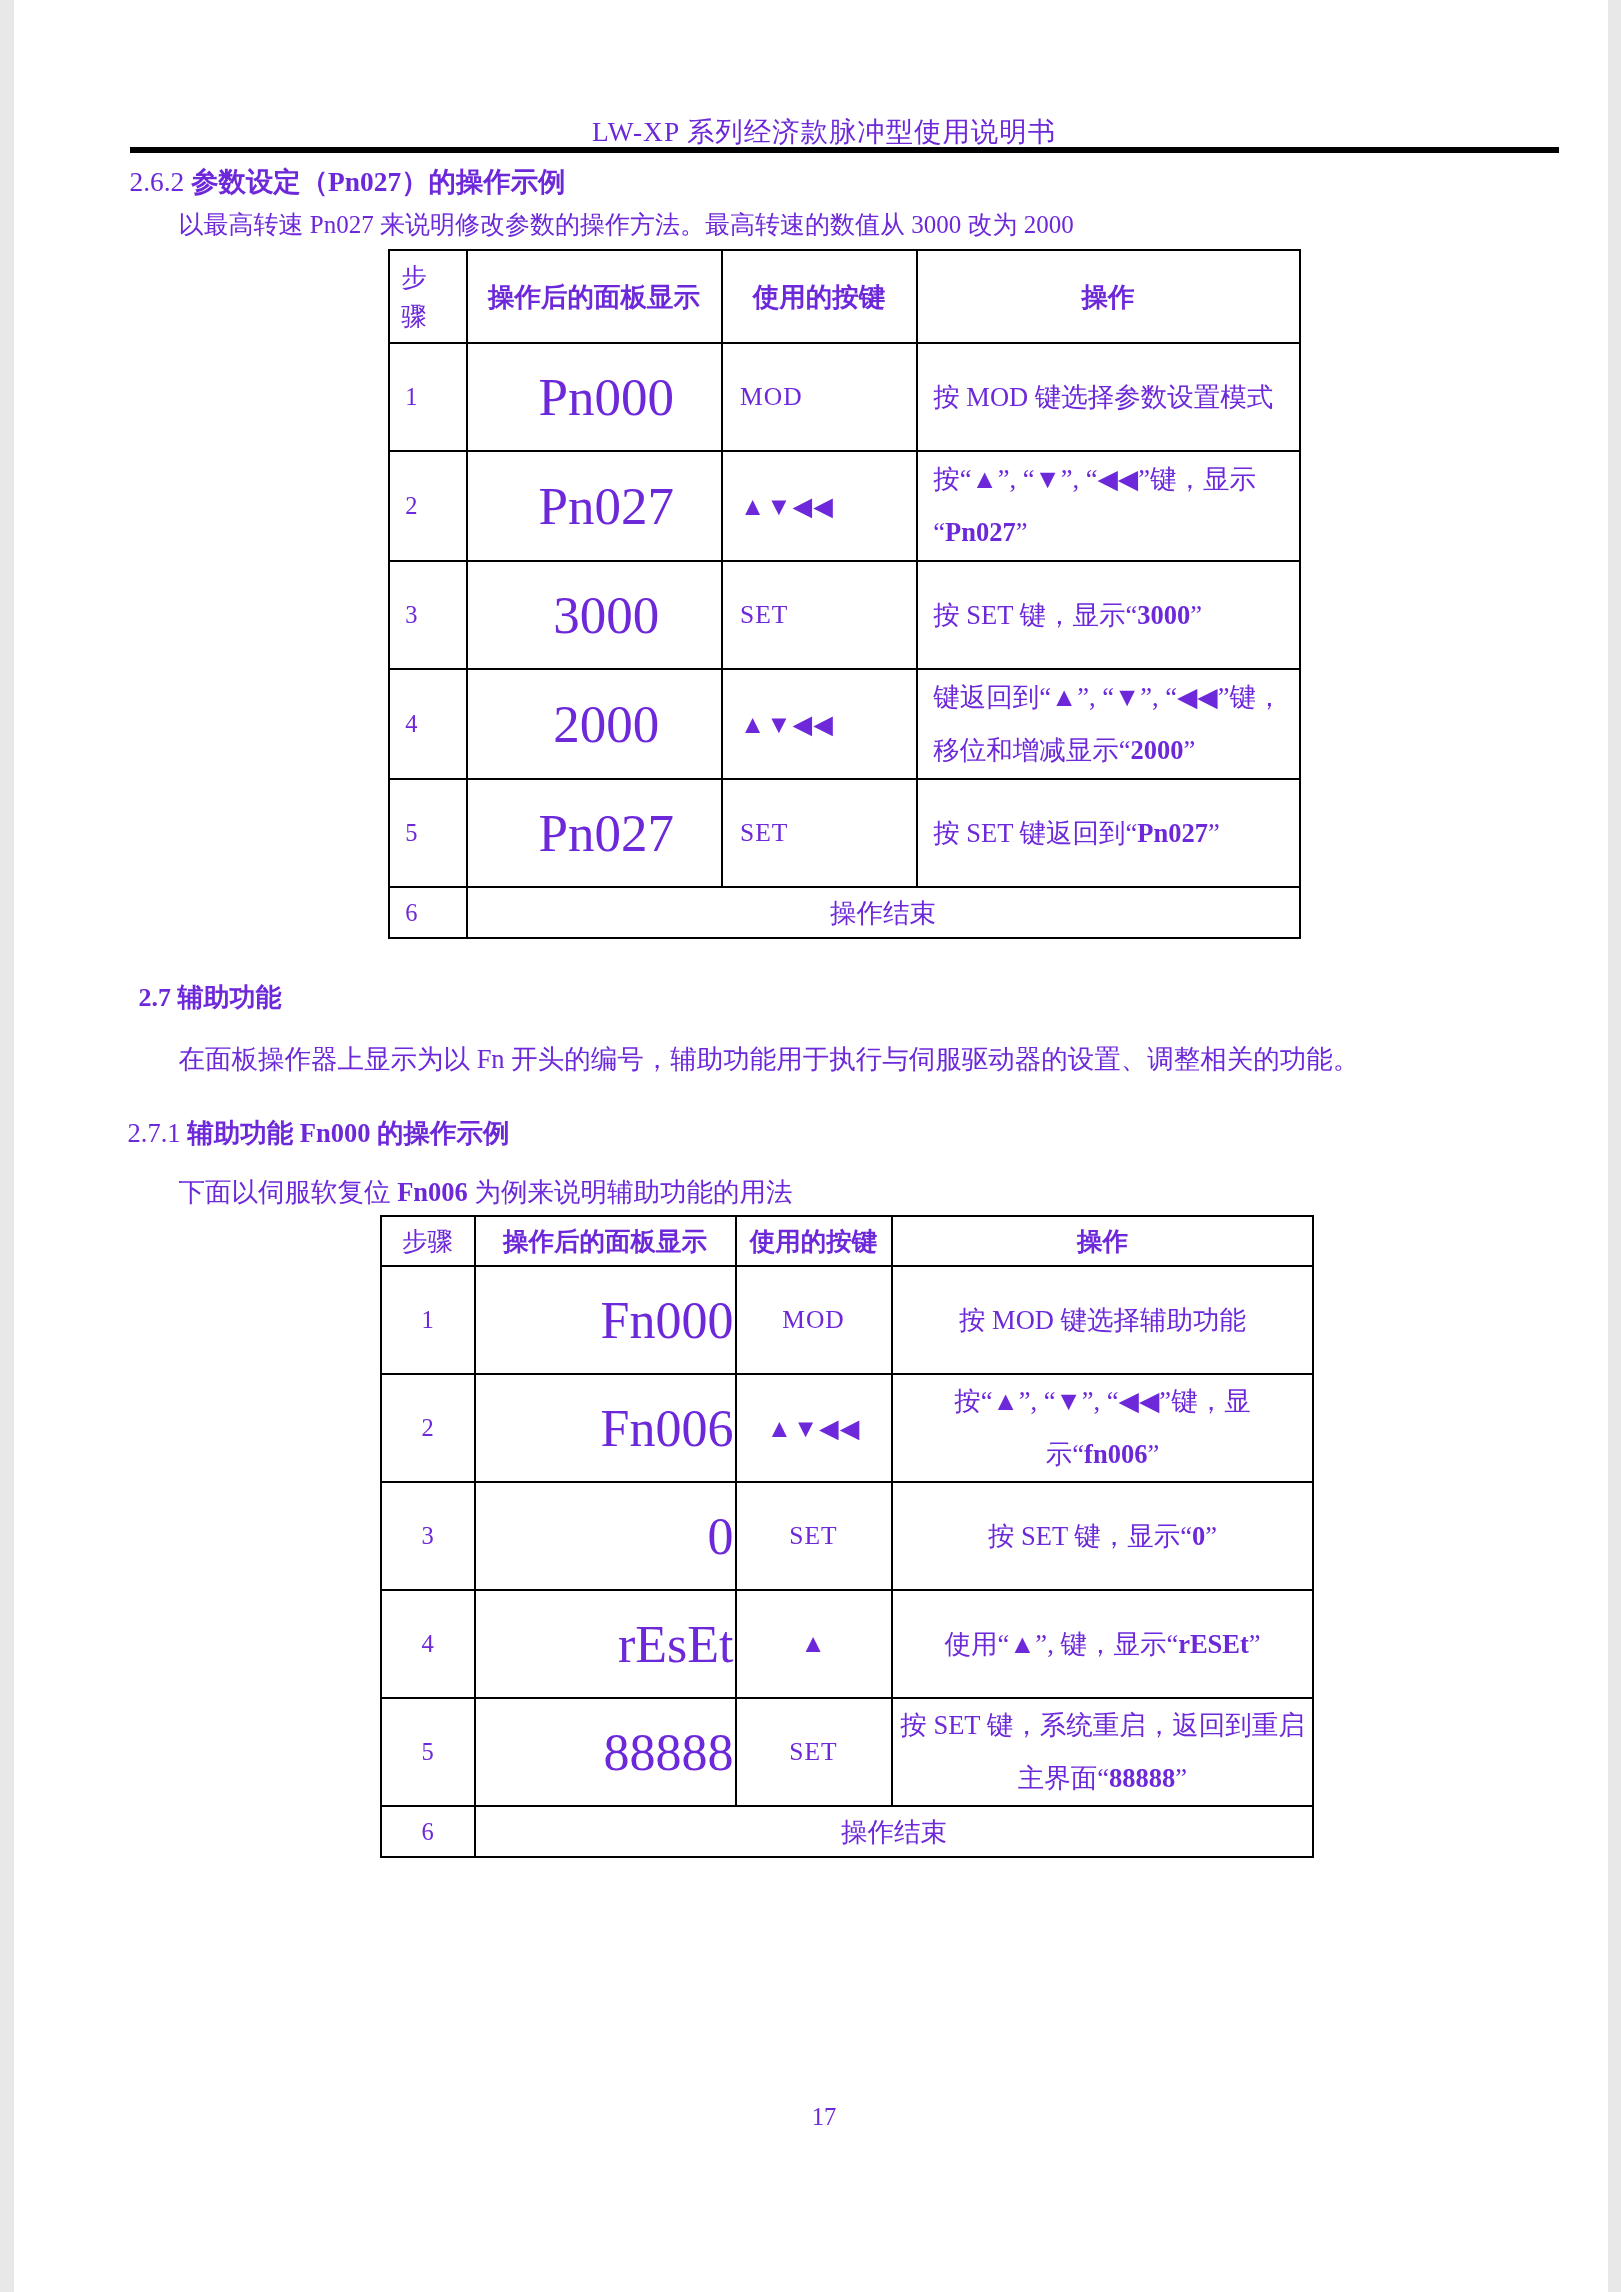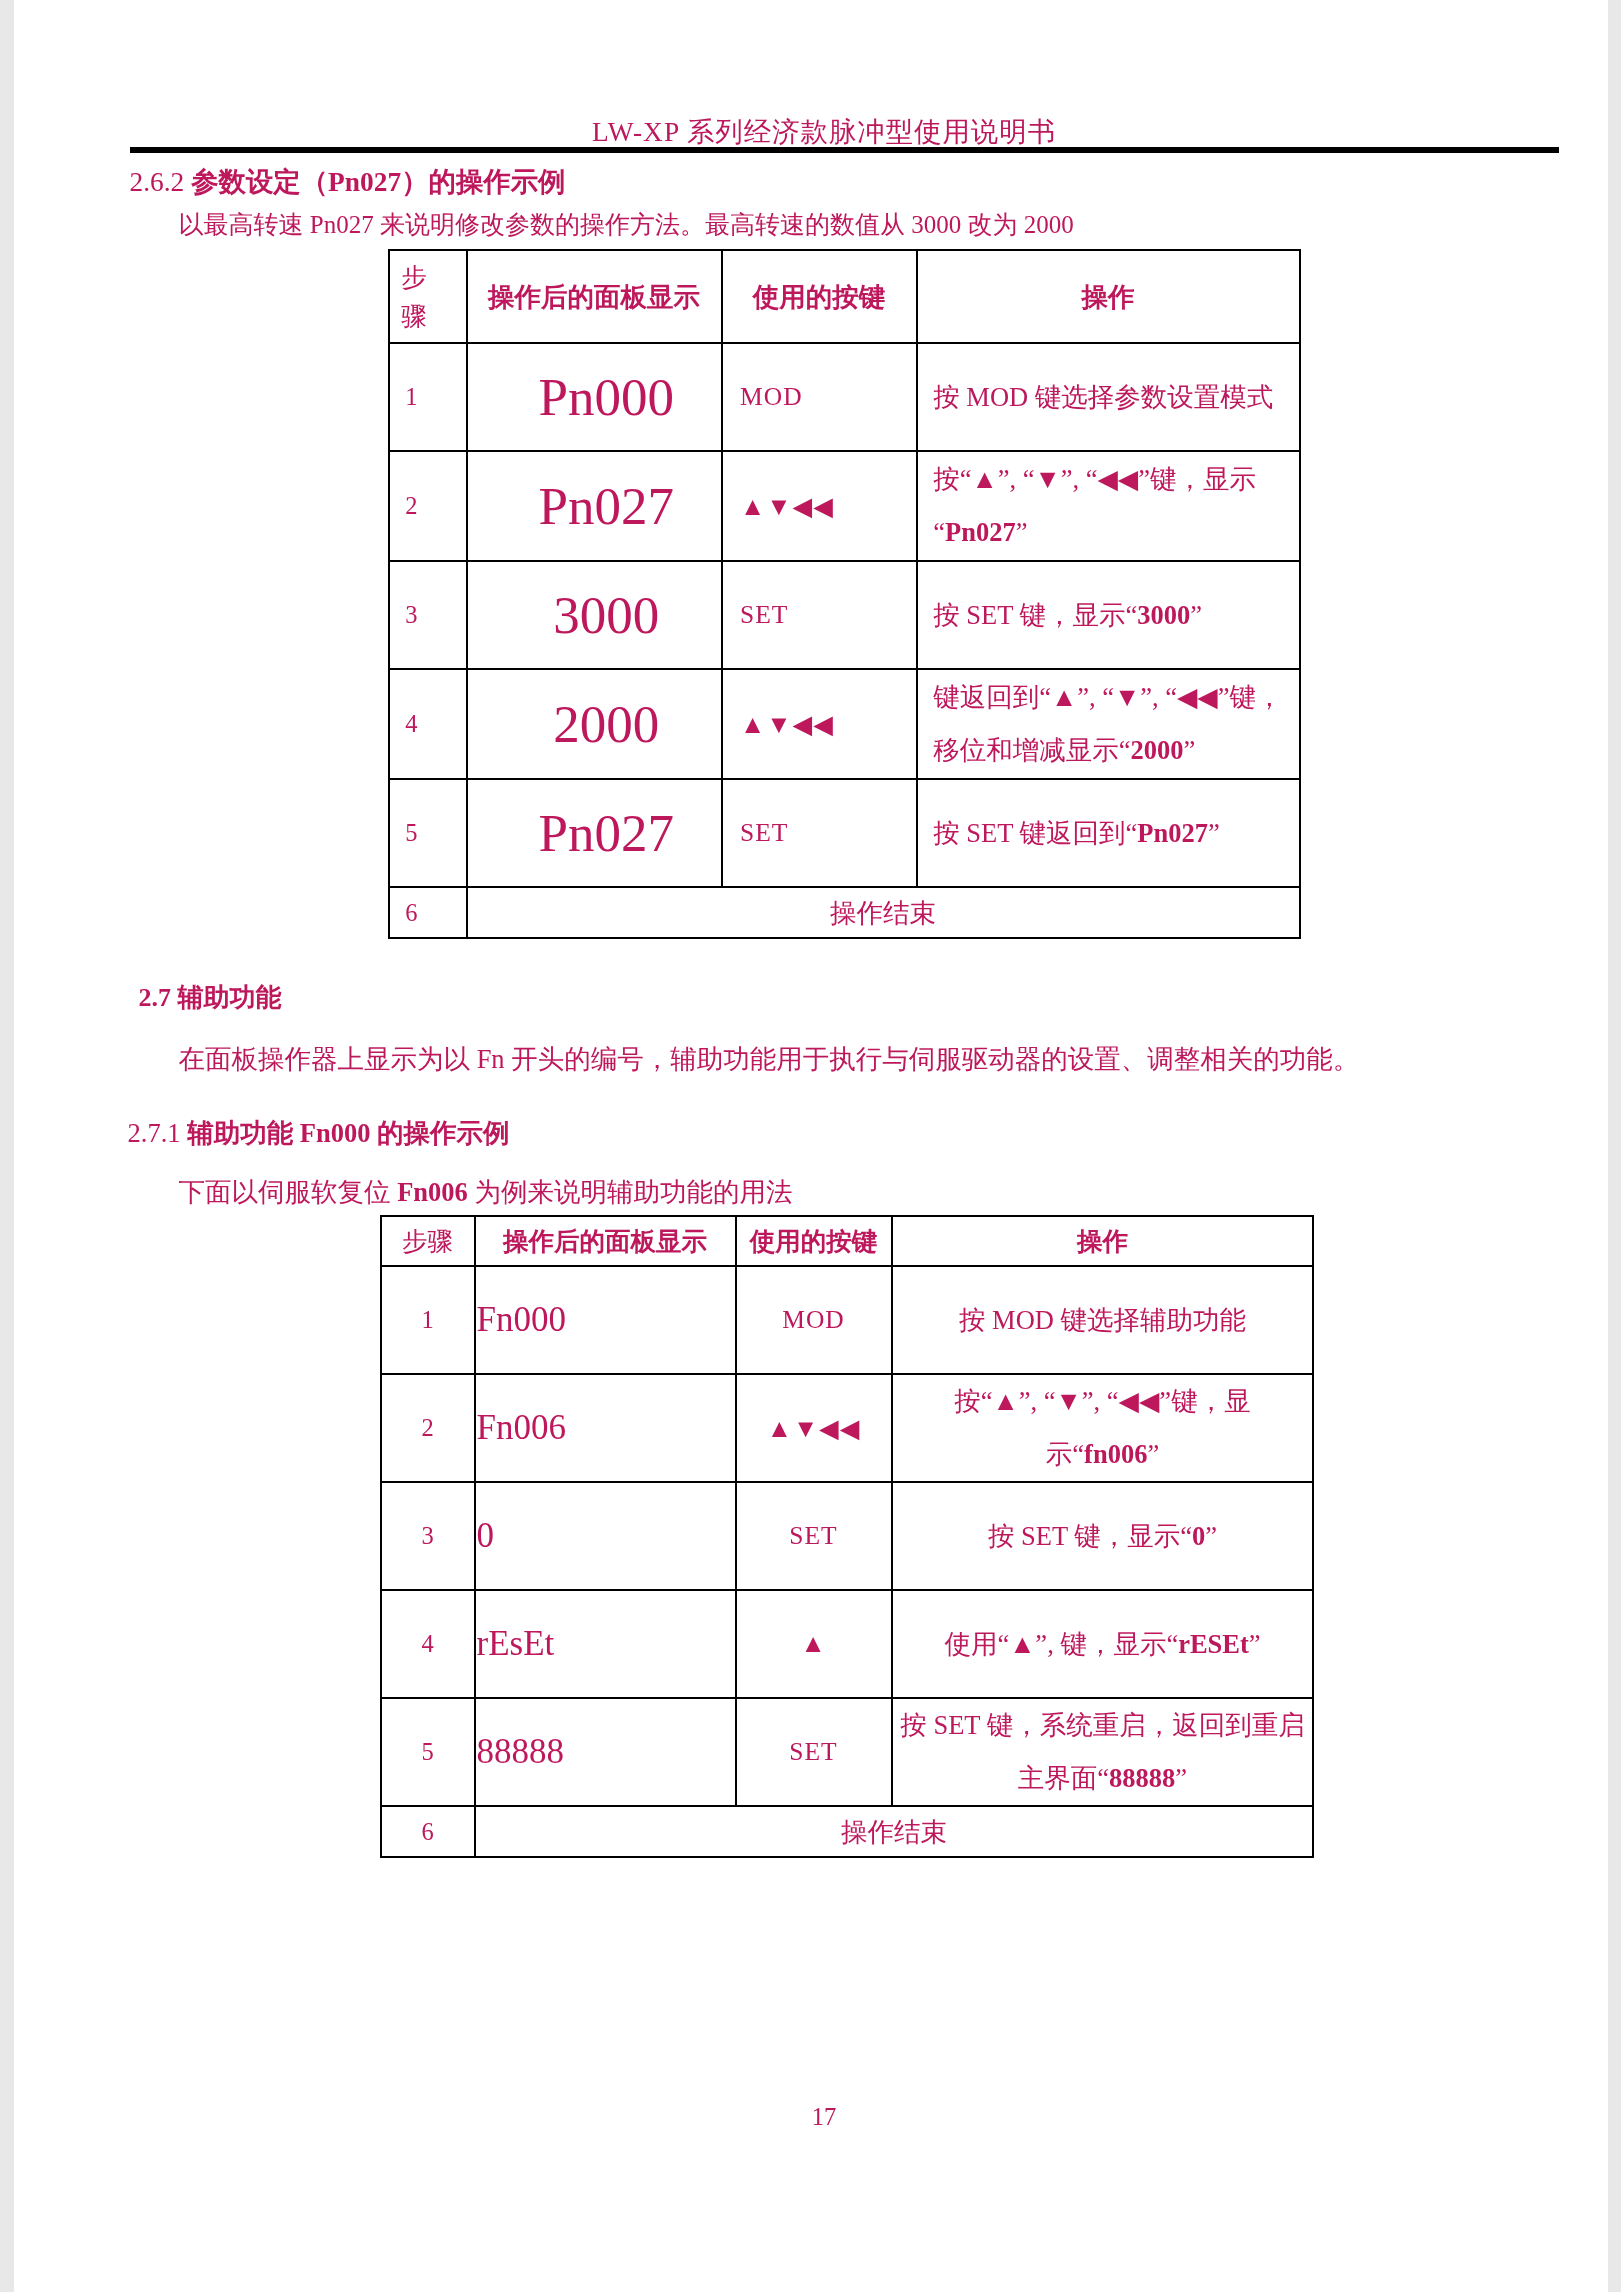--- a/index.html
+++ b/index.html
@@ -1,18 +1,18 @@
 <!DOCTYPE html>
 <html><head>
 <meta charset="utf-8">
 <style>
   html,body{margin:0;padding:0;background:#e8e8e8;}
   .page{
     position:relative;width:1594px;height:2293px;background:#ffffff;
-    font-family:"Liberation Serif","DejaVu Serif",serif;color:#be185d;
+    font-family:"Liberation Serif","DejaVu Serif",serif;color:#6d28d9;
     margin:0 auto;overflow:hidden;
   }
   .abs{position:absolute;}
   .b{font-weight:bold;}
 
   .header-title{top:114px;left:0;width:1621px;text-align:center;font-size:27.4px;letter-spacing:1px;}
   .header-rule{top:147px;left:116px;width:1429px;height:5.9px;background:#000;}
 
   .h262{top:164px;left:116px;font-size:27.4px;}
   .p262{top:208px;left:165px;font-size:25px;}
@@ -41,21 +41,21 @@
   .t1 td.end{text-align:center;font-size:26.5px;}
 
   
   .t2{top:1215px;left:366px;}
   .t2 thead tr{height:50px;}
   .t2 tbody tr{height:108px;}
   .t2 tbody tr.end-row{height:51px;}
   .t2 th{font-size:25.5px;font-weight:bold;text-align:center;}
   .t2 th.step-h{font-weight:normal;}
   .t2 td.step{text-align:center;font-size:24.5px;}
-  .t2 td.disp{font-size:35px;text-align:left;}
+  .t2 td.disp{font-size:52px;text-align:right;}
   .t2 td.key{font-size:25.5px;text-align:center;letter-spacing:1px;}
   .t2 td.op{font-size:26.5px;text-align:center;line-height:53px;padding:0 7.8px;}
   .t2 td.end{text-align:center;font-size:26.5px;}
 
   .op-line{white-space:nowrap;}
 </style>
 </head>
 <body>
 
 <div class="page">

